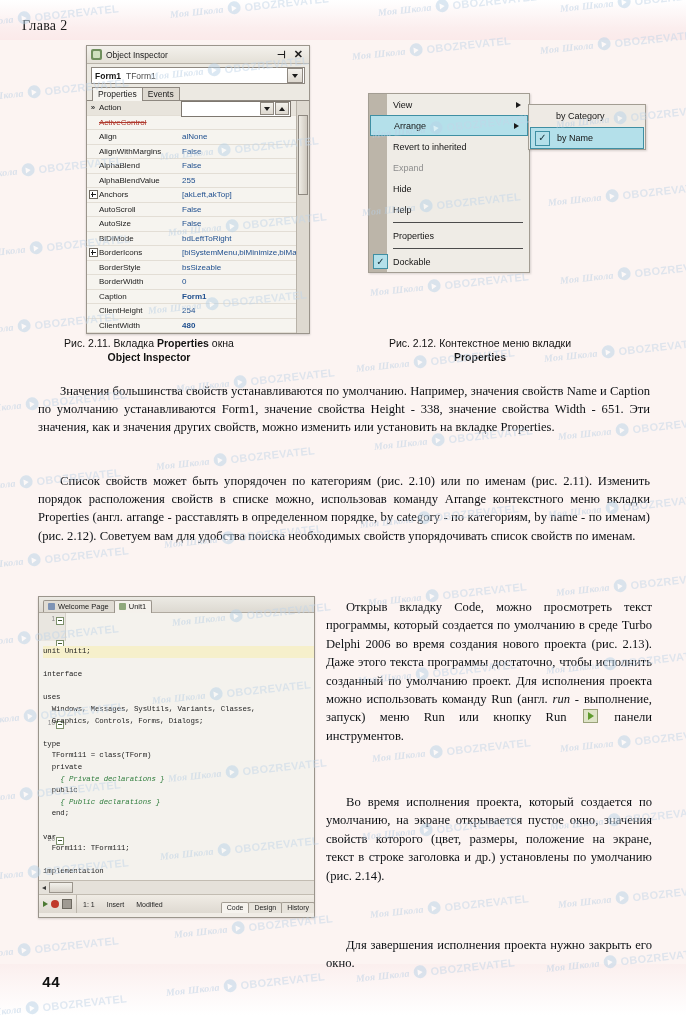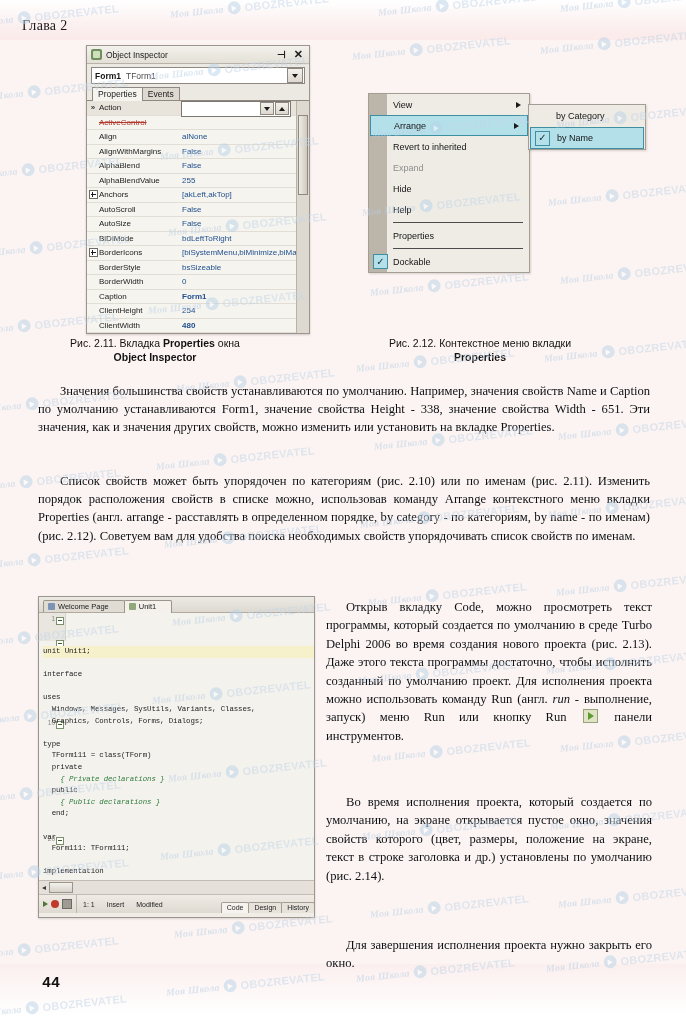--- a/index.html
+++ b/index.html
@@ -388,21 +388,21 @@
   
   .fig-caption {
     position: absolute;
     text-align: center;
     font-family: "Liberation Sans", sans-serif;
     font-size: 10.5px;
     line-height: 14px;
     color: #121212;
   }
   .fig-caption b { font-weight: 700; }
-  #caption-211 { left: 10px;  top: 336px; width: 290px; }
+  #caption-211 { left: 4px;  top: 336px; width: 290px; }
   #caption-212 { left: 330px; top: 336px; width: 300px; }
   #caption-213 { left: 34px;  top: 926px; width: 282px; }
 
   
   .body-par {
     position: absolute;
     font-family: "Liberation Serif", "DejaVu Serif", serif;
     font-size: 12.6px;
     line-height: 18.2px;
     text-align: justify;
@@ -460,21 +460,21 @@
     display: flex;
     align-items: flex-end;
     padding-left: 4px;
     background: linear-gradient(180deg,#eceae4,#ddd9d1);
     border-bottom: 1px solid #b0aaa0;
     gap: 0;
   }
   .ce-tab {
     font-family: "Liberation Sans", sans-serif;
     font-size: 7.5px;
-    padding: 1px 15px 1px 4px;
+    padding: 1px 5px 1px 4px;
     border: 1px solid #9b958c;
     border-bottom: none;
     background: #e0dcd4;
     display: flex;
     align-items: center;
     gap: 3px;
     margin-right: -1px;
     color: #1a1a1a;
     border-radius: 2px 2px 0 0;
   }

